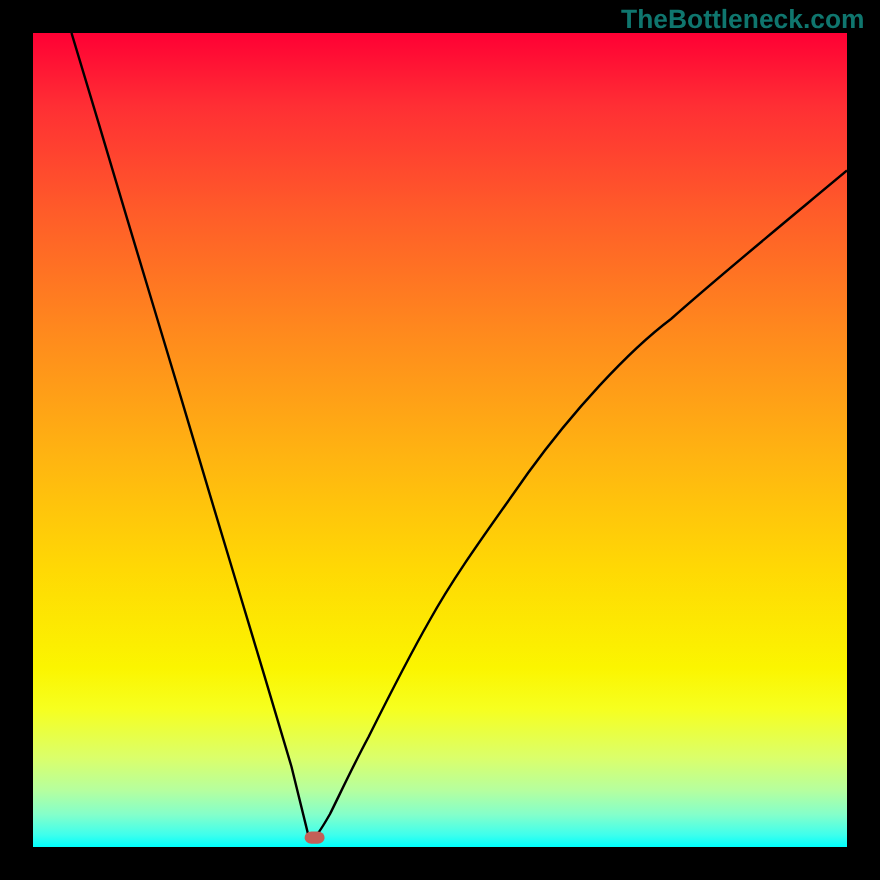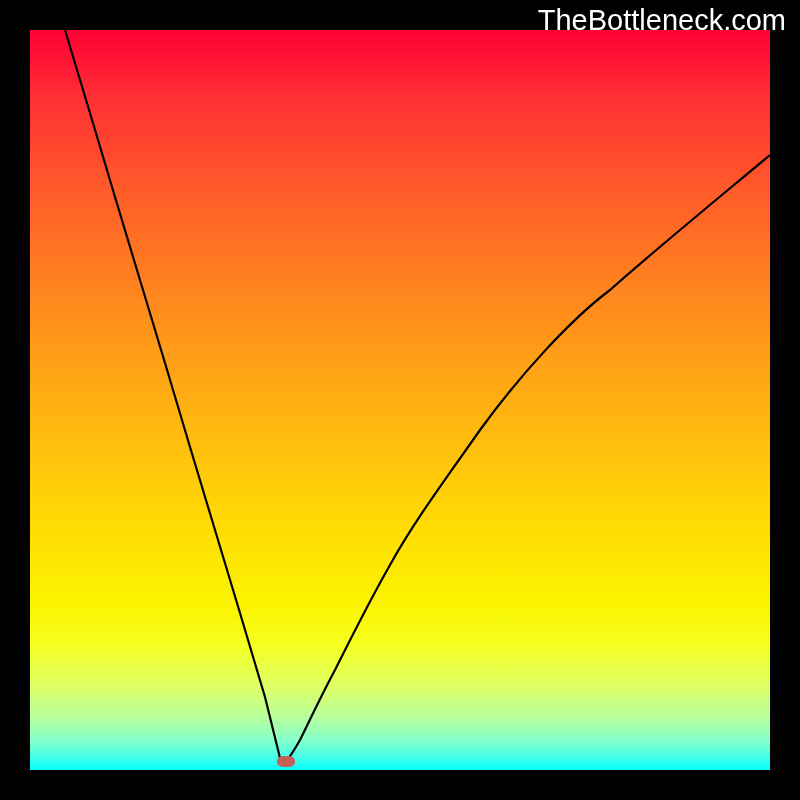--- a/index.html
+++ b/index.html
@@ -60,24 +60,24 @@
     top: 726px;
     width: 18px;
     height: 11px;
     background: #c36057;
     border-radius: 6px / 5px;
   }
   .watermark {
     position: absolute;
     right: 14px;
     top: 4px;
-    color: #ffffff;
-    font-size: 29px;
+    color: #0f766e;
+    font-size: 24px;
     letter-spacing: 0;
-    font-weight: 400;
+    font-weight: 700;
   }
 </style>
 </head>
 <body>
 
 <div class="container">
   <div class="watermark">TheBottleneck.com</div>
 
   <div class="plot-area">
     <div class="gradient-bg"></div>

